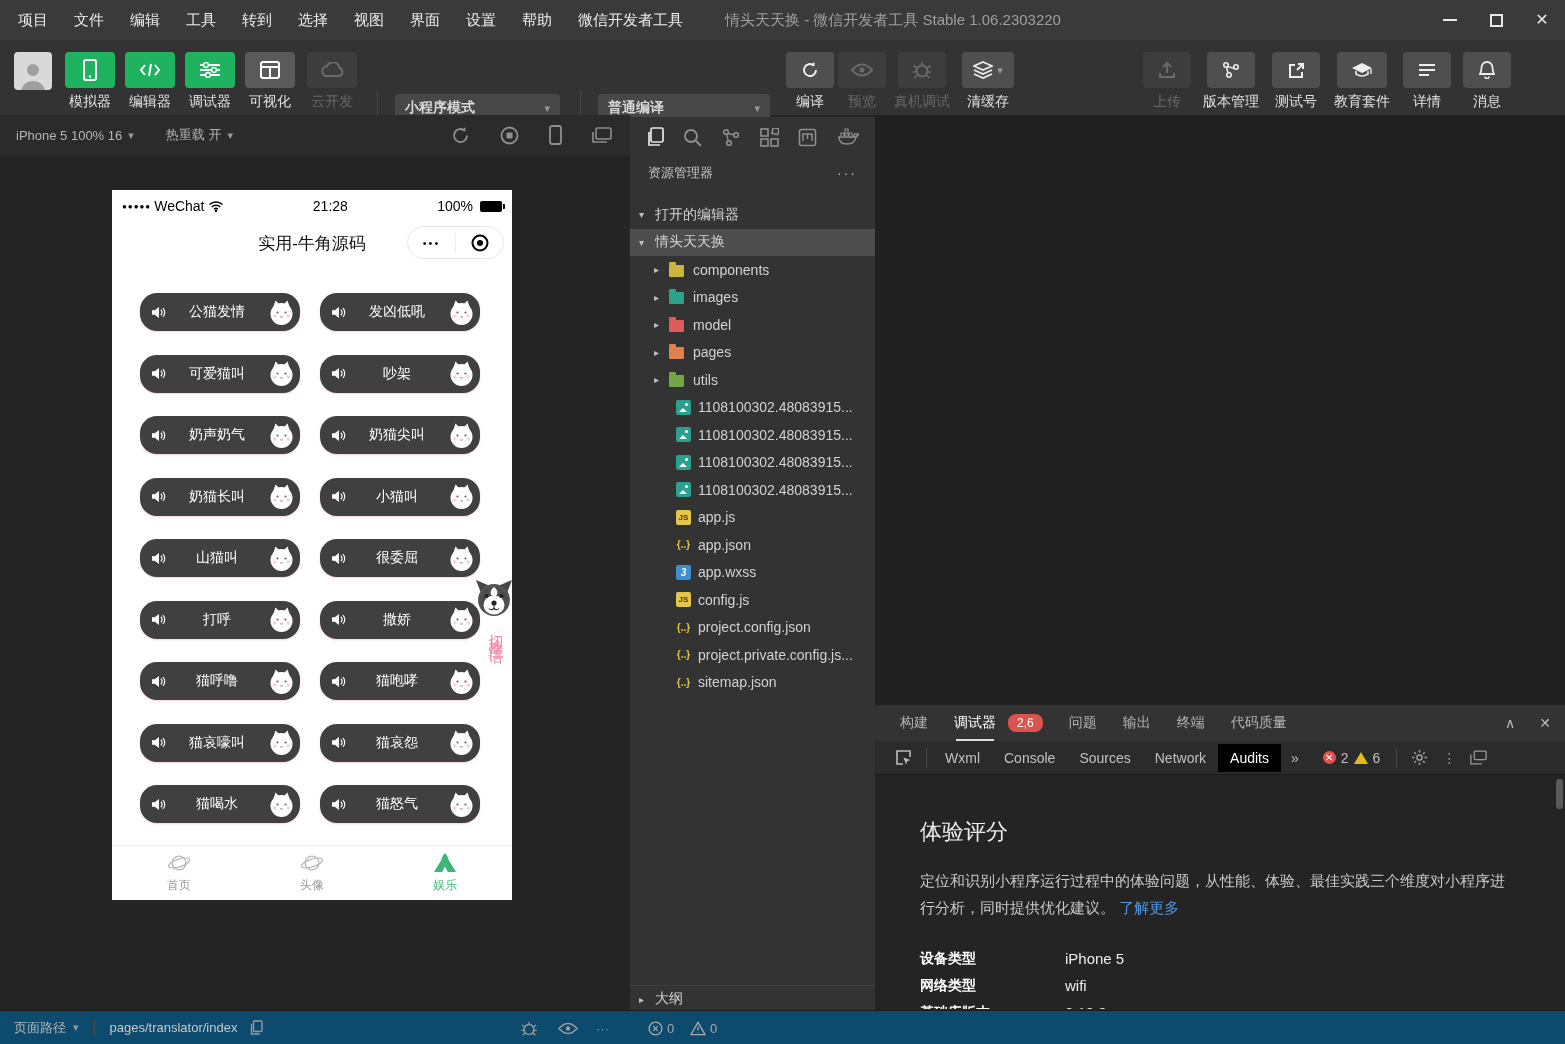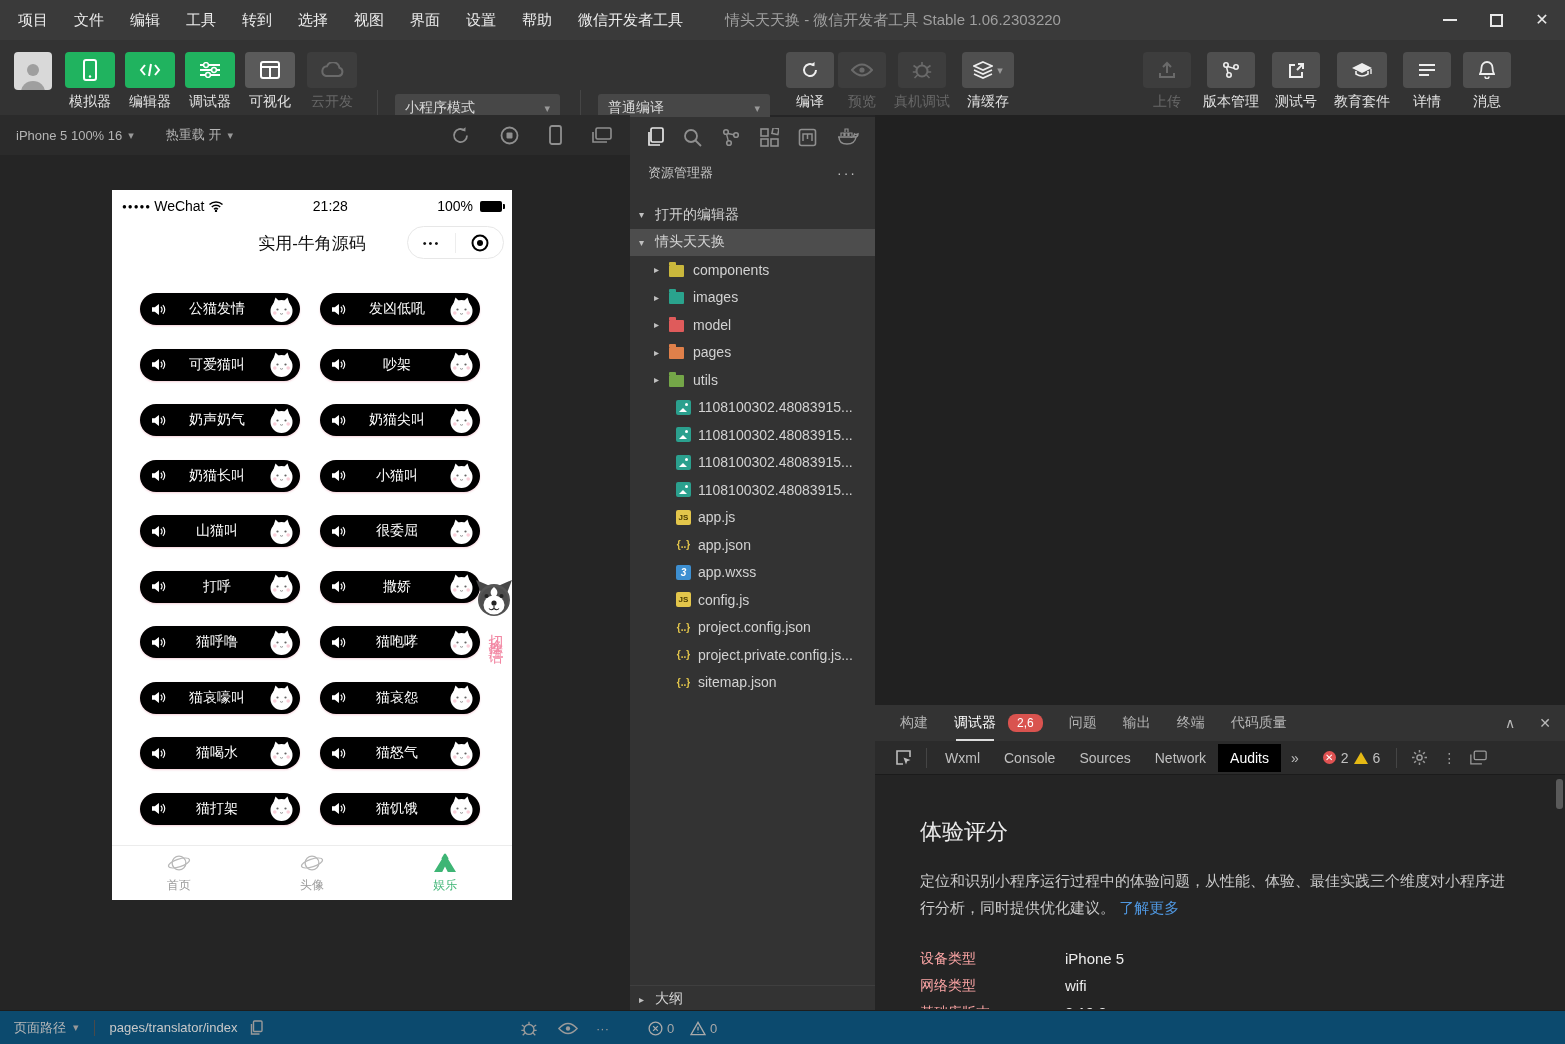--- a/index.html
+++ b/index.html
@@ -26,21 +26,21 @@
     display:flex; align-items:flex-end; justify-content:center; overflow:hidden; }
   .tbtn { position:absolute; top:12px; width:50px; display:flex; flex-direction:column; align-items:center; }
   .tbtn .box { width:50px; height:36px; border-radius:4px; display:flex; align-items:center; justify-content:center; }
   .tbtn .lbl { margin-top:5px; font-size:14px; color:#e3e3e3; white-space:nowrap; }
   .box.green { background:#20b35f; }
   .box.gray  { background:#5a5a5a; }
   .box.midgray { background:#4f4f4f; }
   .box.dis   { background:#3d3d3d; }
   .tbtn.dis .lbl { color:#686868; }
   .tb-select { position:absolute; top:54px; height:28px; background:#474747; border-radius:3px;
-    display:flex; align-items:center; justify-content:space-between; padding:0 10px; font-size:14px; color:#d8d8d8; }
+    display:flex; align-items:center; justify-content:space-between; padding:0 10px; font-size:14px; color:#d8d8d8;font-weight:bold; }
   .caret { color:#999; font-size:11px; }
   .vdiv { position:absolute; top:50px; width:1px; height:36px; background:#454545; }
   
   .simbar { position:absolute; left:0; top:115px; width:630px; height:40px; background:#2b2b2b;
     display:flex; align-items:center; font-size:13px; color:#b5b5b5; }
   .simbar .sel { display:flex; align-items:center; gap:6px; padding:0 16px; height:100%; }
   .simbar-icons { position:absolute; right:18px; display:flex; gap:30px; align-items:center; }
   
   .simarea { position:absolute; left:0; top:155px; width:630px; height:855px; background:#252525; }
   .phone { position:absolute; left:112px; top:190px; width:400px; height:710px; background:#ffffff; overflow:hidden; color:#000; }
@@ -51,21 +51,21 @@
   .battery::after { content:""; position:absolute; right:-3px; top:3px; width:2px; height:5px; background:#000; border-radius:0 1px 1px 0; }
   .p-nav { position:absolute; left:0; top:28px; width:100%; height:52px; }
   .p-title { position:absolute; left:0; right:0; top:14px; text-align:center; font-size:17px; color:#111; }
   .capsule { position:absolute; right:8px; top:8px; width:97px; height:33px; border:1px solid #e7e7e7; border-radius:17px;
     display:flex; align-items:center; background:#fff; }
   .capsule .dots { flex:1; text-align:center; font-size:11px; letter-spacing:2px; color:#111; }
   .capsule .sep { width:1px; height:20px; background:#ededed; }
   .capsule .target { flex:1; display:flex; align-items:center; justify-content:center; }
   .pill-grid { position:absolute; left:28px; top:103px; width:340px; display:flex; flex-wrap:wrap;
     column-gap:20px; row-gap:23.5px; }
-  .pill { width:160px; height:32px; background:#000000; border-radius:17px; display:flex; align-items:center;
+  .pill { width:160px; height:38px; background:#404040; border-radius:17px; display:flex; align-items:center;
     padding:0 5px 0 11px; color:#fff; box-shadow:0 1px 2px rgba(230,150,170,.45); }
   .pill .plabel { flex:1; text-align:center; font-size:14px; white-space:nowrap; overflow:hidden; }
   .catface { width:27px; height:27px; flex:none; }
   .husky { position:absolute; right:-2px; top:388px; width:40px; height:40px; }
   .side-toggle { position:absolute; right:7px; top:432px; writing-mode:vertical-rl; text-orientation:upright;
     color:#f287a3; font-size:15px; letter-spacing:5px; }
   .p-tabbar { position:absolute; left:0; bottom:0; width:100%; height:55px; background:#fff;
     border-top:1px solid #ececec; display:flex; }
   .p-tab { flex:1; display:flex; flex-direction:column; align-items:center; justify-content:center; gap:3px;
     font-size:12px; color:#9b9b9b; }
@@ -122,21 +122,21 @@
   .err-badge { width:13px; height:13px; border-radius:50%; background:#e05252; color:#fff; font-size:10px;
     display:flex; align-items:center; justify-content:center; }
   .warn-badge { width:0; height:0; border-left:7px solid transparent; border-right:7px solid transparent;
     border-bottom:12px solid #e5b914; position:relative; }
   .dbg-content { position:relative; height:234px; overflow:hidden; padding:42px 55px 0 45px; background:#242424; }
   .aud-h { font-size:22px; color:#ececec; margin:0 0 20px 0; font-weight:normal; }
   .aud-p { font-size:15px; line-height:27px; color:#c9c9c9; margin:0; }
   .aud-link { color:#4f97e0; }
   .aud-table { margin-top:24px; }
   .aud-row { display:flex; height:27px; align-items:center; }
-  .aud-lbl { width:145px; color:#fca5a5; font-size:14px; }
+  .aud-lbl { width:145px; color:#ffffff; font-size:14px;font-weight:bold; }
   .aud-val { color:#ececec; font-size:15px; }
   .dbg-scrollthumb { position:absolute; right:2px; top:4px; width:7px; height:30px; background:#5a5a5a; border-radius:3px; }
   
   .statusbar { position:absolute; left:0; top:1010px; width:1565px; height:34px; background:#0c4a6e;
     border-top:1px solid #1d1d1d; display:flex; align-items:center; font-size:13px; color:#b8b8b8; }
   .sb-left { display:flex; align-items:center; padding-left:14px; gap:7px; }
   .sb-div { width:1px; height:16px; background:#4a4a4a; margin:0 8px; }
   .sb-icon { position:absolute; top:0; height:34px; display:flex; align-items:center; color:#9a9a9a; }
   .sb-count { position:absolute; top:0; height:34px; display:flex; align-items:center; gap:4px; color:#a8a8a8; }
   svg { display:block; }

